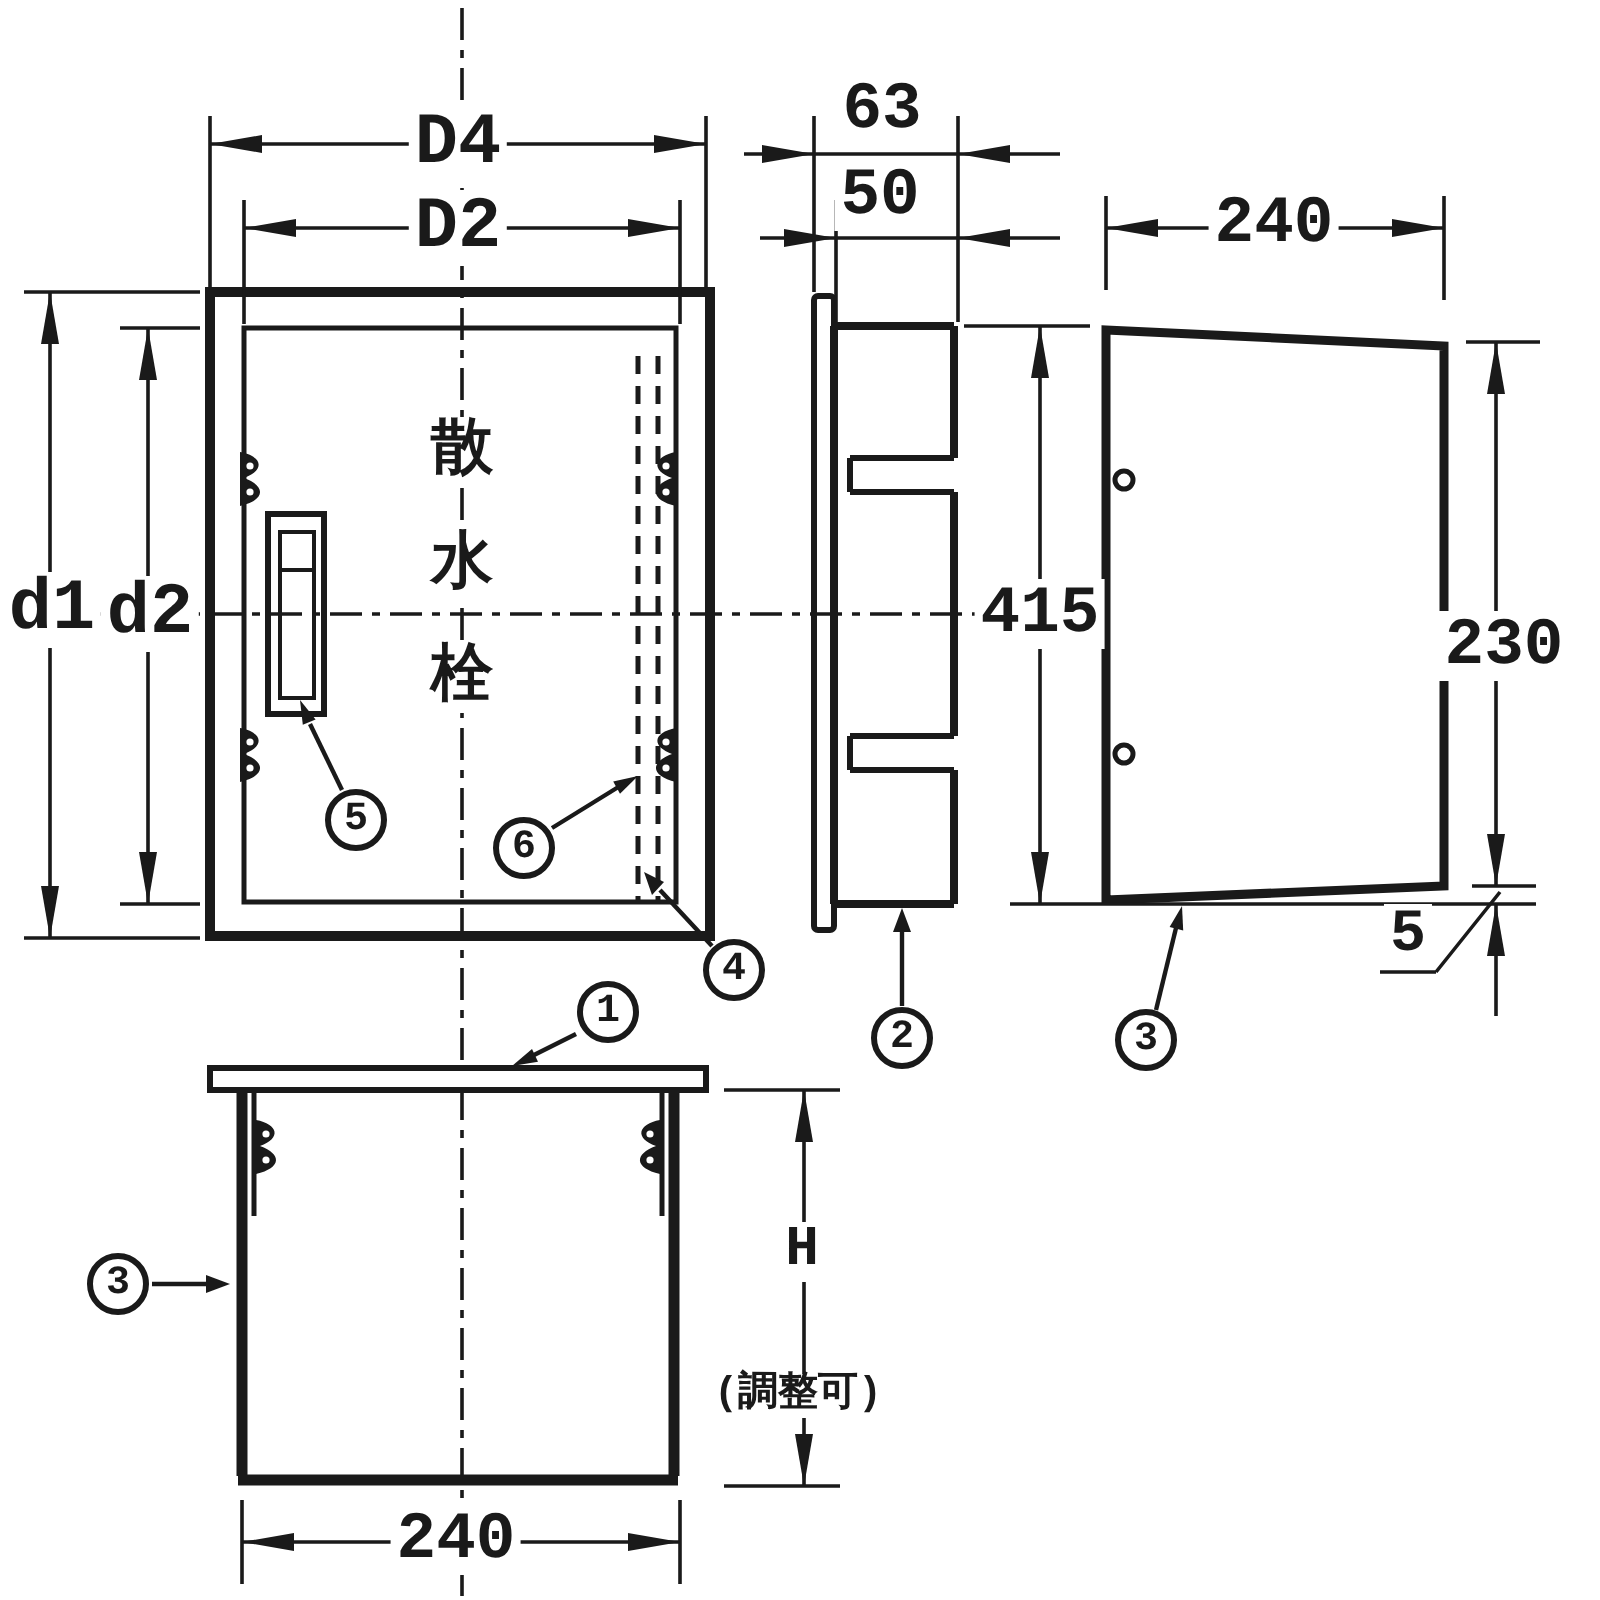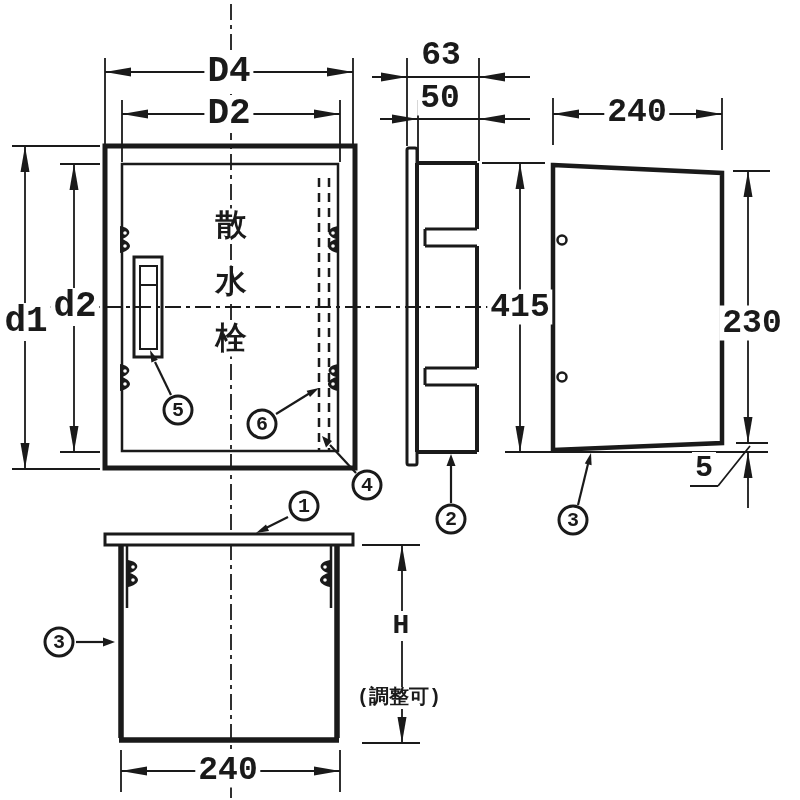--- a/index.html
+++ b/index.html
@@ -158,21 +158,21 @@
       <polygon points="150,350 157.8,359.8 151.4,362.4"></polygon>
       <polygon points="319,388 310,396.9 306.6,390.7"></polygon>
     </g>
   </svg>
 
   <div class="lbl s36" style="left:229px;top:72px">D4</div>
   <div class="lbl s36" style="left:229px;top:114px">D2</div>
   <div class="lbl s33" style="left:441px;top:55px">63</div>
   <div class="lbl s33" style="left:440px;top:98px">50</div>
   <div class="lbl s33" style="left:637px;top:112px">240</div>
-  <div class="lbl s36" style="left:26px;top:322px">d1</div>
+  <div class="lbl s36" style="left:26px;top:305px">d1</div>
   <div class="lbl s36" style="left:75px;top:307px">d2</div>
   <div class="lbl s33" style="left:520px;top:307px">415</div>
   <div class="lbl s33" style="left:752px;top:323px">230</div>
   <div class="lbl s30" style="left:704px;top:468px">5</div>
   <div class="lbl s33" style="left:228px;top:770px">240</div>
   <div class="lbl s28" style="left:401px;top:626px">H</div>
   <div class="lbl s20" style="left:399px;top:658px">(調整可)</div>
 
   <div class="lbl cjk" style="left:231px;top:226px">散</div>
   <div class="lbl cjk" style="left:231px;top:283px">水</div>

